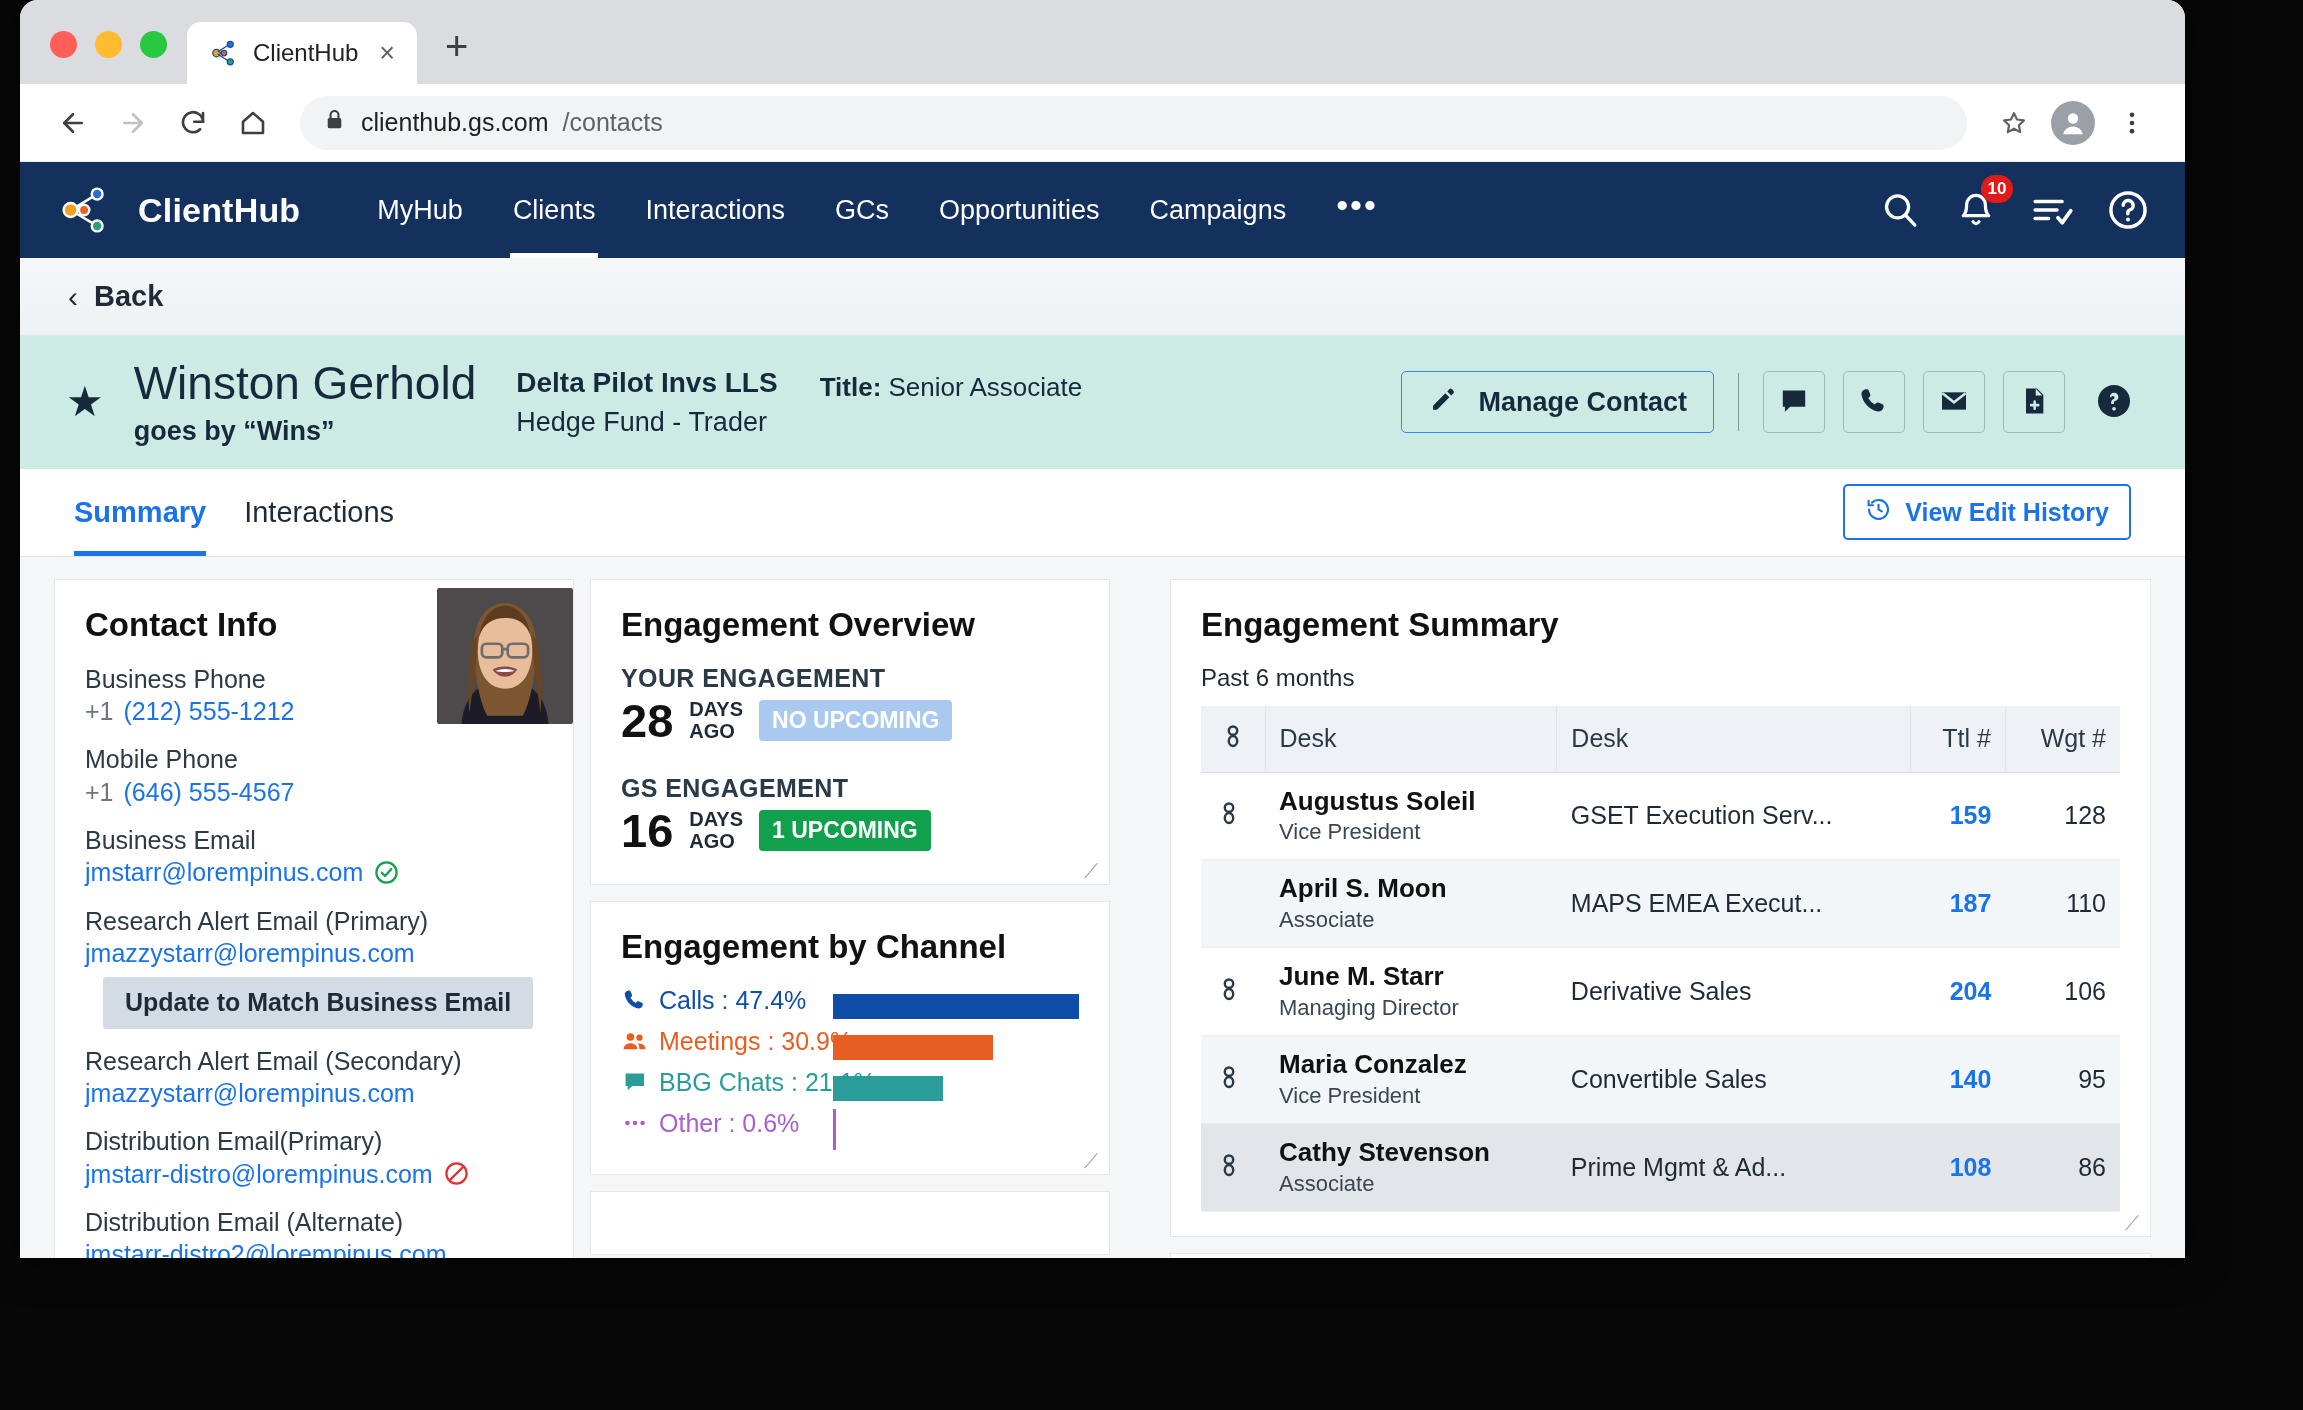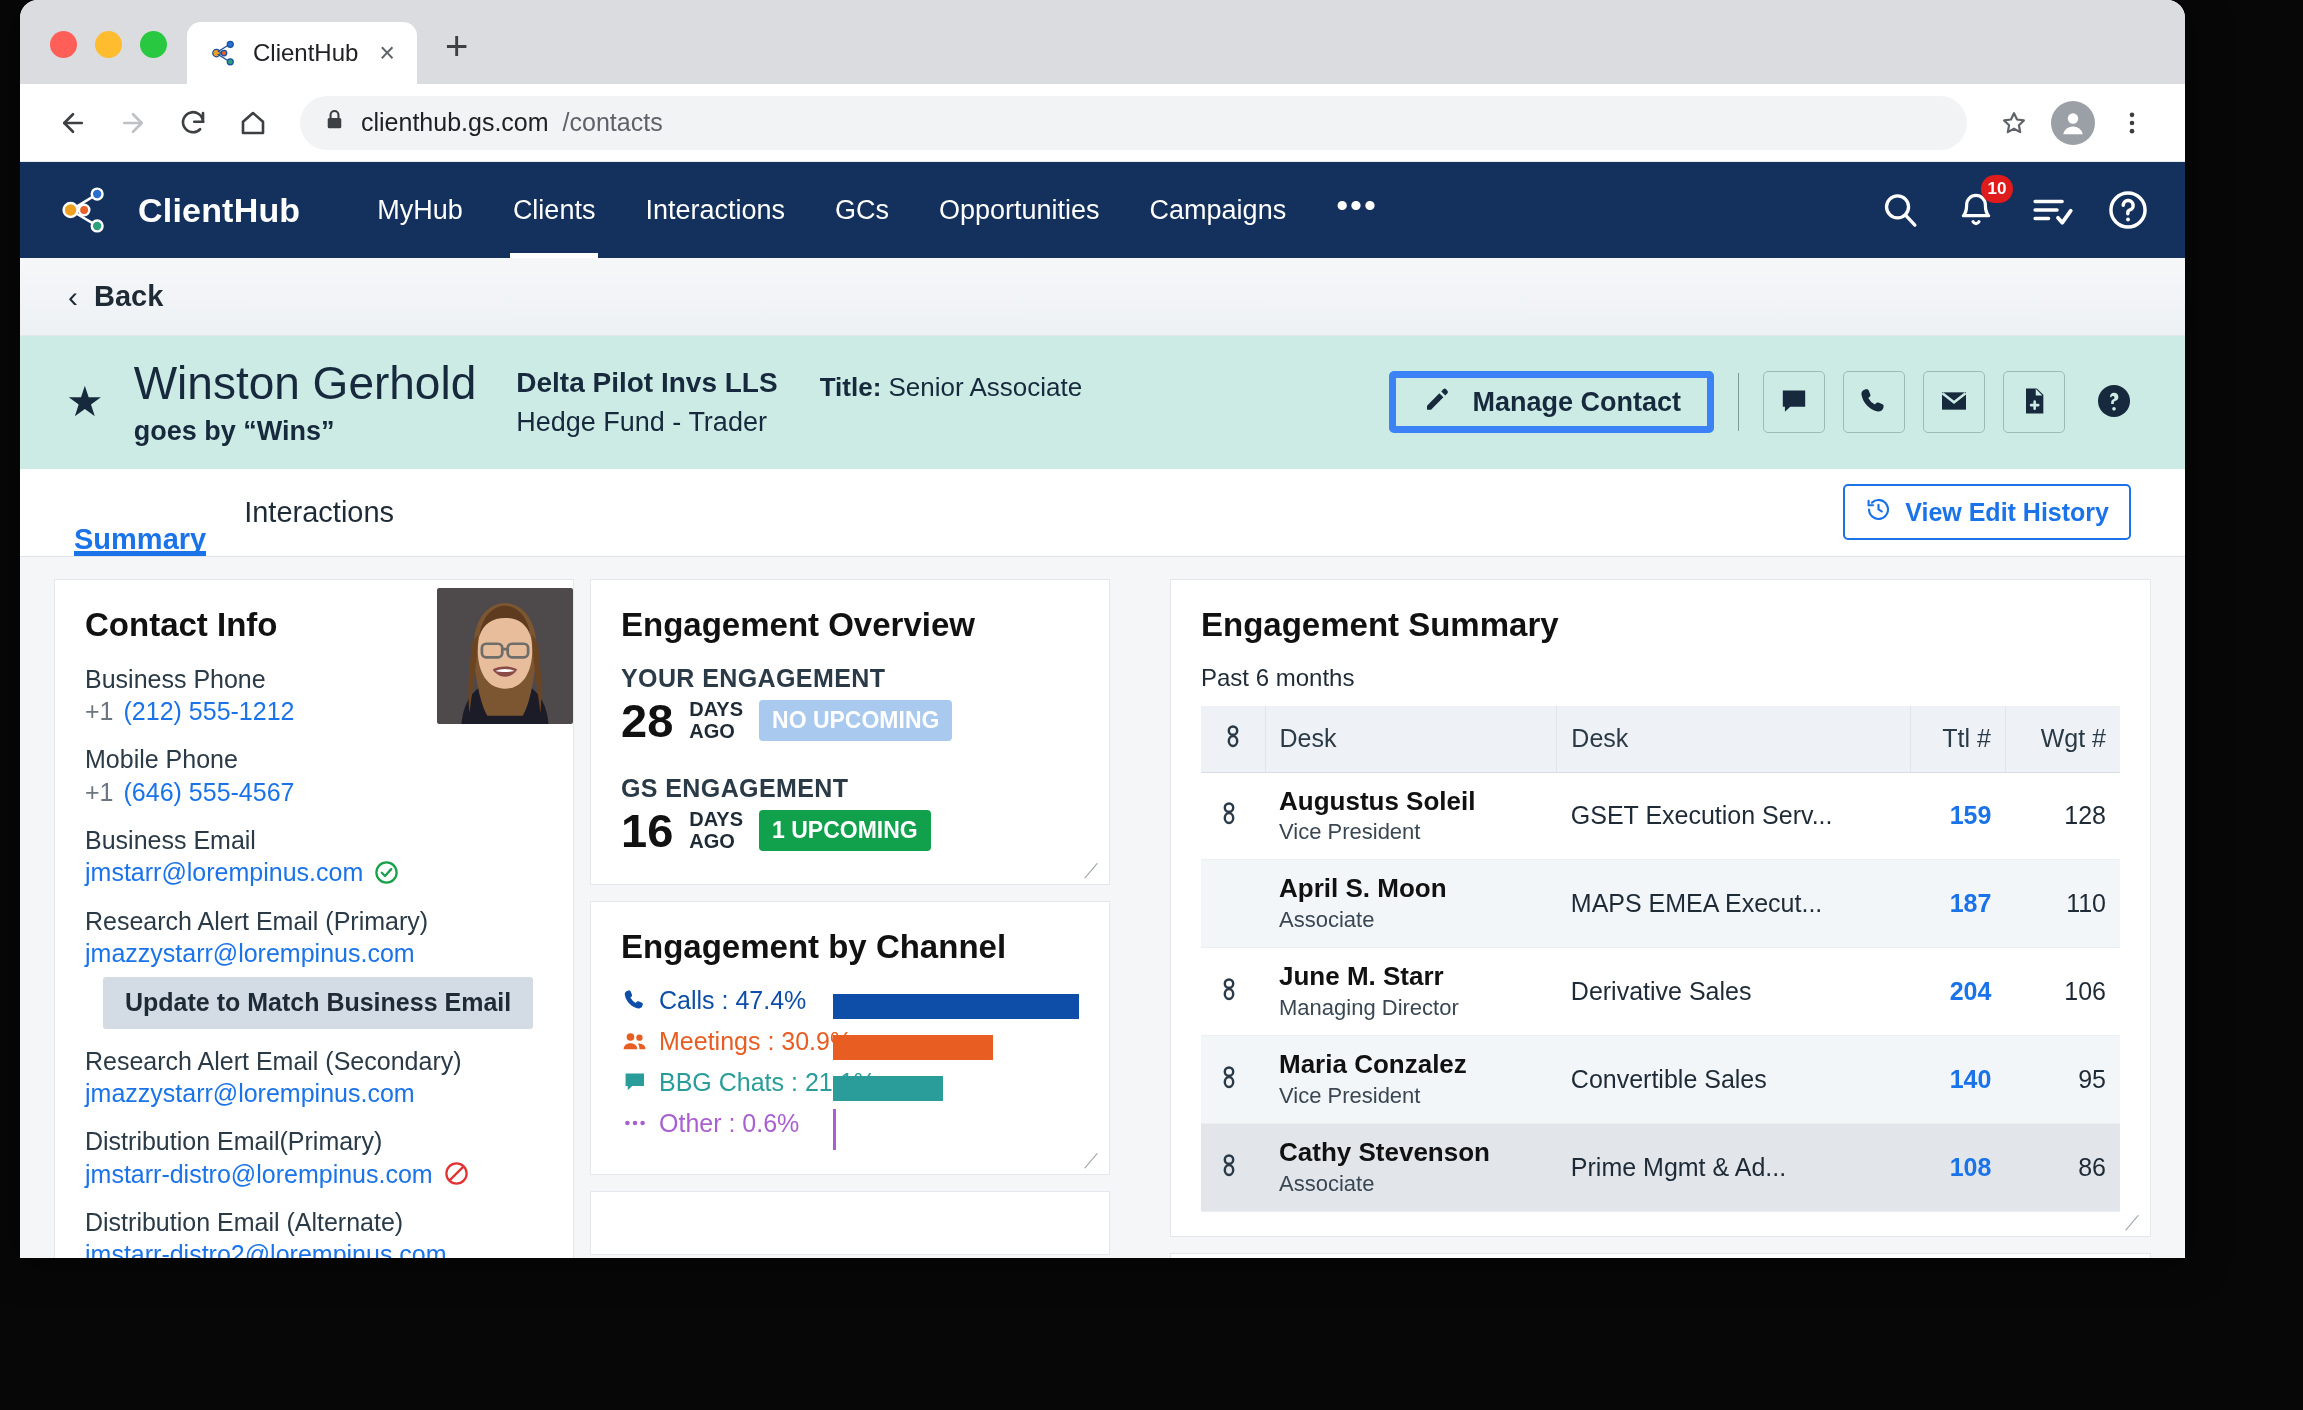--- a/index.html
+++ b/index.html
@@ -103,40 +103,40 @@
   .nameblock { margin-right: 40px; }
   .cname { font-size: 46px; font-weight: 400; color:#17293c; line-height:1.12; white-space:nowrap; }
   .cgoesby { font-size: 27px; font-weight:700; color:#17293c; margin-top: 6px; }
   .firmblock { margin-right: 42px; }
   .cfirm { font-size: 28px; font-weight:700; color:#17293c; white-space:nowrap; }
   .ctype { font-size: 27px; color:#17293c; margin-top: 8px; white-space:nowrap; }
   .ctitle { font-size: 26px; color:#17293c; align-self:flex-start; margin-top: 14px; white-space:nowrap; }
   .ctitle b { font-weight:700; }
   .chead-actions { margin-left:auto; display:flex; align-items:center; gap: 18px; }
   .btn-manage {
-    background: transparent; border: 7px solid #3b82f6; border-radius: 5px;
+    background: transparent; border: 1px solid #3b82f6; border-radius: 5px;
     height: 62px; padding: 0 26px; display:flex; align-items:center; gap: 20px;
     font-size: 27px; font-weight:600; color:#17293c; cursor:pointer;
   }
   .vsep { width:1px; height: 58px; background:#7e9b98; margin: 0 6px; }
   .iconbtn {
     width: 62px; height:62px; border:1px solid #9dbab6; border-radius:5px; background:transparent;
     display:flex;align-items:center;justify-content:center; cursor:pointer; color:#17293c;
   }
   .iconbtn.plain { border:none; }
   
   .tabrow {
     height: 88px; background:#fff; display:flex; align-items:center;
     padding: 0 54px; border-bottom: 1px solid #e0e4e8; position:relative;
   }
   .ptab {
     font-size: 29px; color:#1e2a36; height: 100%; display:flex; align-items:center;
     margin-right: 38px; position:relative; cursor:pointer;
   }
-  .ptab.active { color:#1a73e8; font-weight:700;align-items:flex-end; }
+  .ptab.active { color:#1a73e8; font-weight:700; }
   .ptab.active::after { content:""; position:absolute; left:0; right:0; bottom:0; height:5px; background:#1a73e8; }
   .btn-history {
     margin-left:auto; border: 2px solid #1a73e8; border-radius: 5px; background:#fff;
     height: 56px; padding: 0 20px; display:flex; align-items:center; gap: 13px;
     color:#1a73e8; font-size: 25px; font-weight:700; cursor:pointer;
   }
   
   .content { background:#f4f6f8; padding: 22px 34px; display:flex; gap: 16px; align-items:flex-start; }
   .col { display:flex; flex-direction:column; gap: 16px; }
   .col-a { width: 520px; }

